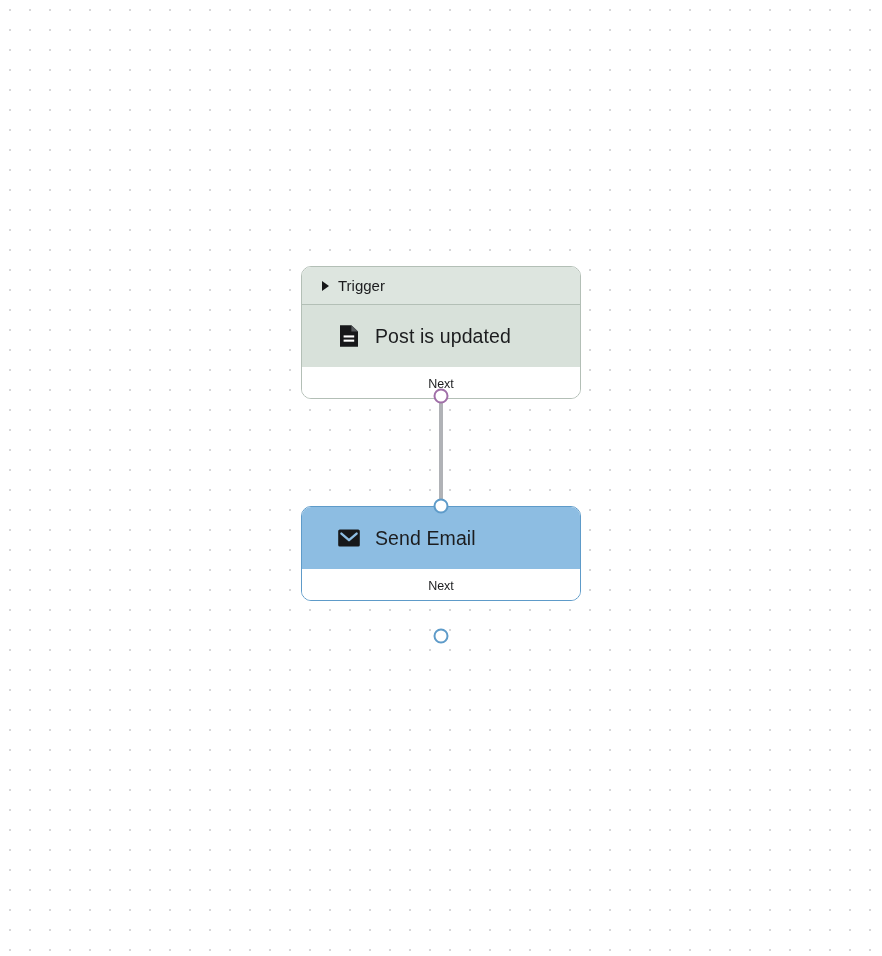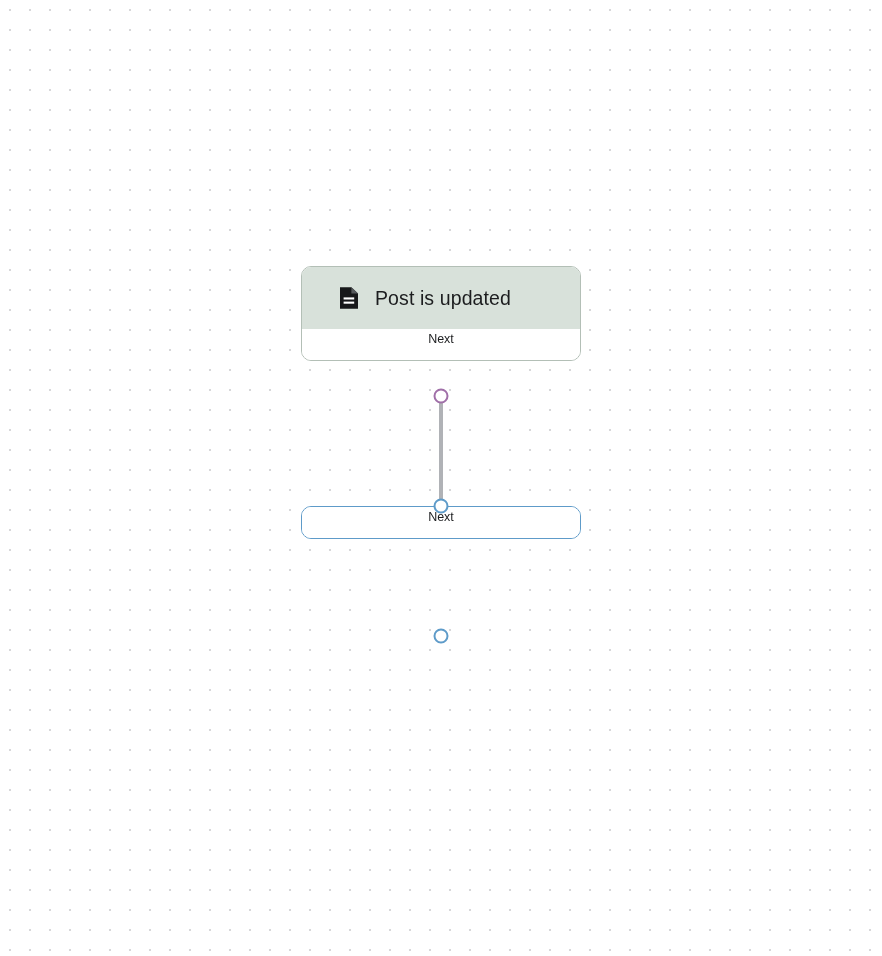--- a/index.html
+++ b/index.html
@@ -98,21 +98,21 @@
     color: #1c1d1f;
     letter-spacing: 0.1px;
   }
 
   .node-footer {
     height: 31px;
     background: #ffffff;
     display: flex;
     align-items: flex-start;
     justify-content: center;
-    padding-top: 3px;
+    padding-top: 10px;
     box-sizing: border-box;
     font-size: 12.5px;
     color: #1c1d1f;
   }
 
   
   .node-trigger .node-inner  { border-color: #b3bfb6; }
   .node-trigger .node-header { background: #dde5df; border-bottom-color: #b3bfb6; }
   .node-trigger .node-body   { background: #d8e1da; }
 
@@ -142,20 +142,24 @@
 
 <div id="canvas">
 
   <svg class="connector-layer" width="882" height="956" viewBox="0 0 882 956">
     <line x1="441" y1="396" x2="441" y2="506" stroke="#b0b2b6" stroke-width="4"></line>
   </svg>
 
   <div class="node node-trigger" style="left:301px; top:266px;">
     <div class="node-inner">
 
+      <div class="node-header">
+        <span class="tri"></span>
+        <span>Trigger</span>
+      </div>
 
       <div class="node-body">
         <span class="node-icon">
           <svg width="22" height="24" viewBox="0 0 22 24">
             <path d="M2 1.2 h11.4 L20 7.6 V22.8 H2 Z" fill="#17181a"></path>
             <path d="M13.4 1.2 L20 7.6 h-6.6 Z" fill="#56595c"></path>
             <rect x="5.6" y="11.4" width="10.6" height="2.1" fill="#ffffff"></rect>
             <rect x="5.6" y="15.6" width="10.6" height="2.1" fill="#ffffff"></rect>
           </svg>
         </span>
@@ -168,20 +172,29 @@
 
     </div>
 
     <span class="port port-out-trigger" style="left:140px; top:130px;"></span>
   </div>
 
   <div class="node node-action" style="left:301px; top:506px;">
     <div class="node-inner">
 
 
+      <div class="node-body">
+        <span class="node-icon">
+          <svg width="24" height="22" viewBox="0 0 24 22">
+            <rect x="1.2" y="2.4" width="21.6" height="17.2" rx="1.6" fill="#17181a"></rect>
+            <path d="M4.4 6.6 L12 13.2 L19.6 6.6" fill="none" stroke="#8dbde2" stroke-width="2.4" stroke-linecap="round" stroke-linejoin="round"></path>
+          </svg>
+        </span>
+        <span class="node-title">Send Email</span>
+      </div>
 
       <div class="node-footer">
         <span>Next</span>
       </div>
 
     </div>
 
     <span class="port port-in-action" style="left:140px; top:0px;"></span>
     <span class="port port-out-action" style="left:140px; top:130px;"></span>
   </div>

